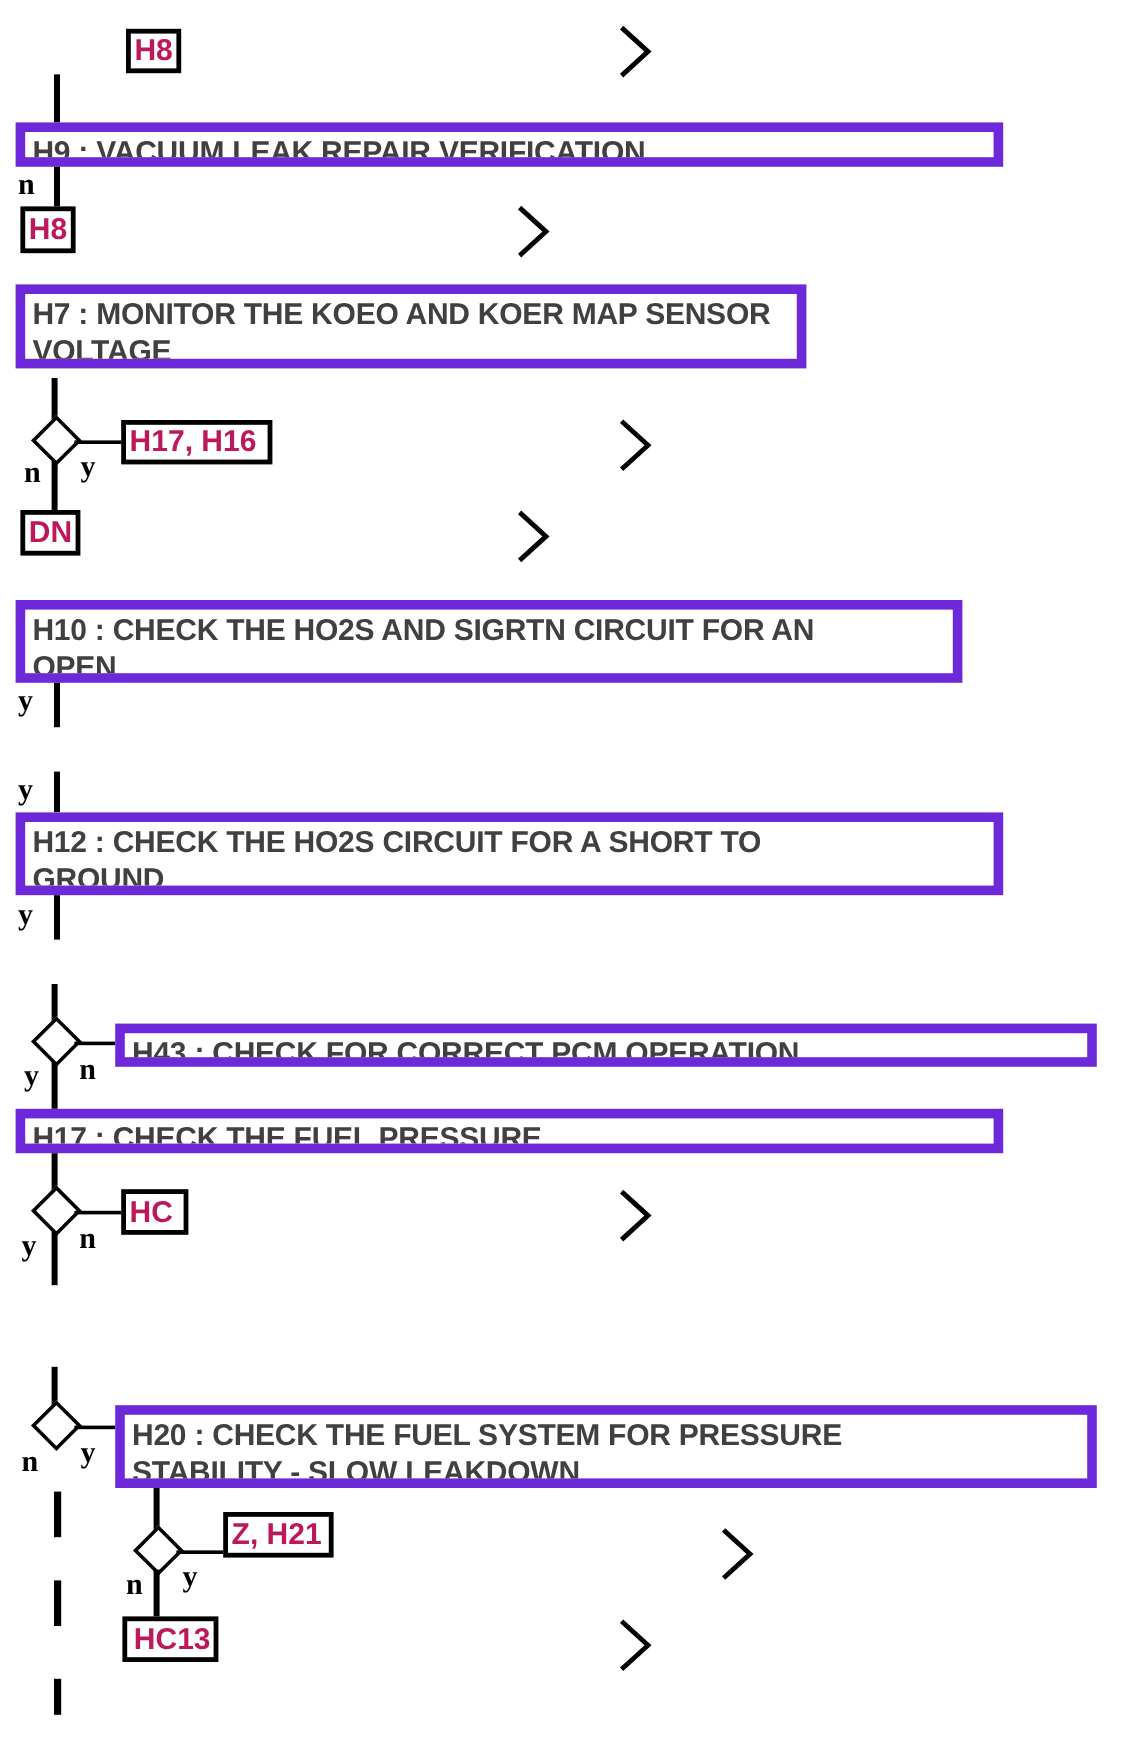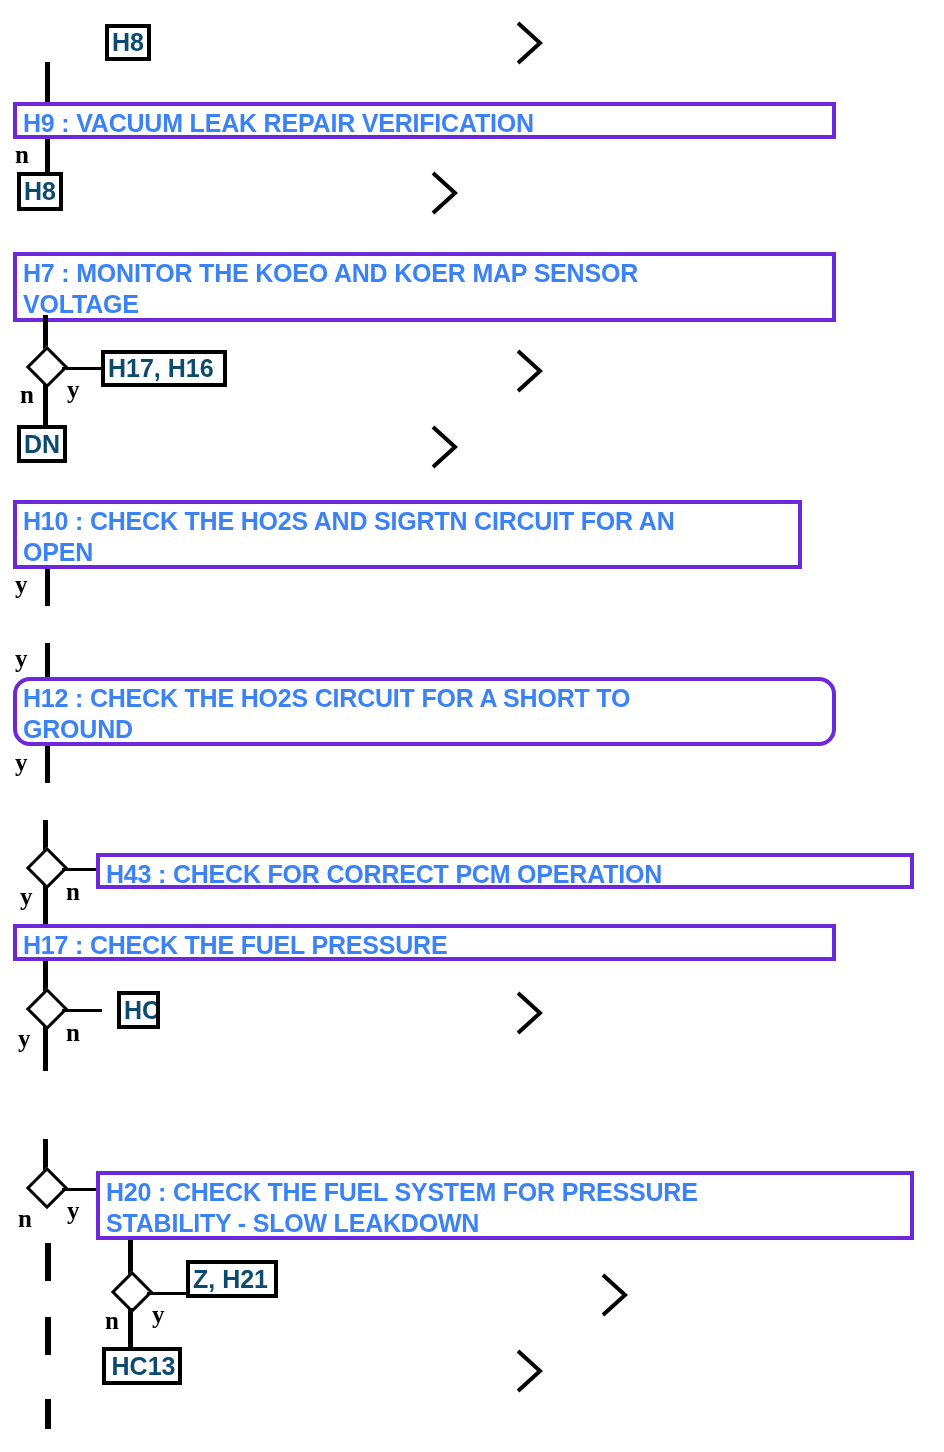--- a/index.html
+++ b/index.html
@@ -13,40 +13,40 @@
     height: 1452px;
     background: #ffffff;
     font-family: "Liberation Sans", sans-serif;
     overflow: hidden;
   }
 
   
   .step-box {
     position: absolute;
     box-sizing: border-box;
-    border: 4px solid #6d28d9;
-    background: #ffffff;
-    color: #3b82f6;
+    border: 8px solid #6d28d9;
+    background: #ffffff;
+    color: #404040;
     font-weight: bold;
     font-size: 25px;
     line-height: 31px;
     letter-spacing: -0.2px;
     padding: 2px 0 0 6px;
     white-space: pre-line;
     text-align: left;
     overflow: hidden;
   }
 
   
   .tag-box {
     position: absolute;
     box-sizing: border-box;
     border: 4px solid #000000;
     background: #ffffff;
-    color: #0c4a6e;
+    color: #be185d;
     font-weight: bold;
     font-size: 25px;
     line-height: 1;
     display: flex;
     align-items: center;
     justify-content: flex-start;
     padding-left: 3px;
     white-space: nowrap;
     overflow: hidden;
   }
@@ -123,21 +123,21 @@
   <div class="tag-box" style="left:17px; top:172px; width:46px; height:39px;">
     <span>H8</span>
   </div>
 
   <div class="chevron" style="left:427px; top:170px;">
     <svg width="34" height="46" viewBox="0 0 34 46">
         <path d="M6 3 L28 23 L6 43" stroke="#000" stroke-width="4" fill="none"></path>
       </svg>
   </div>
 
-  <div class="step-box" style="left:13px; top:252px; width:823px; height:70px;">H7 : MONITOR THE KOEO AND KOER MAP SENSOR
+  <div class="step-box" style="left:13px; top:237px; width:659px; height:70px;">H7 : MONITOR THE KOEO AND KOER MAP SENSOR
 VOLTAGE</div>
 
   <div class="vline" style="left:43px; top:315px; height:40px;"></div>
 
   <div class="diamond" style="left:32px; top:352px;"></div>
 
   <div class="hline" style="left:62px; top:367px; width:40px;"></div>
   <div class="branch-label" style="left:67px; top:377px;">y</div>
   <div class="branch-label" style="left:20px; top:382px;">n</div>
 
@@ -166,21 +166,21 @@
   <div class="step-box" style="left:13px; top:500px; width:789px; height:69px;">H10 : CHECK THE HO2S AND SIGRTN CIRCUIT FOR AN
 OPEN</div>
 
   <div class="branch-label" style="left:15px; top:572px;">y</div>
   <div class="vline" style="left:45px; top:569px; height:37px;"></div>
 
 
   <div class="branch-label" style="left:15px; top:646px;">y</div>
   <div class="vline" style="left:45px; top:643px; height:34px;"></div>
 
-  <div class="step-box" style="left:13px; top:677px; width:823px; height:69px;border-radius:17px;">H12 : CHECK THE HO2S CIRCUIT FOR A SHORT TO
+  <div class="step-box" style="left:13px; top:677px; width:823px; height:69px;">H12 : CHECK THE HO2S CIRCUIT FOR A SHORT TO
 GROUND</div>
 
   <div class="branch-label" style="left:15px; top:750px;">y</div>
   <div class="vline" style="left:45px; top:746px; height:37px;"></div>
 
 
   <div class="vline" style="left:43px; top:820px; height:35px;"></div>
   <div class="diamond" style="left:32px; top:853px;"></div>
 
   <div class="hline" style="left:62px; top:868px; width:38px;"></div>
@@ -193,21 +193,21 @@
 
   <div class="step-box" style="left:13px; top:924px; width:823px; height:37px;">H17 : CHECK THE FUEL PRESSURE</div>
 
   <div class="vline" style="left:43px; top:961px; height:33px;"></div>
   <div class="diamond" style="left:32px; top:994px;"></div>
 
   <div class="hline" style="left:62px; top:1009px; width:40px;"></div>
   <div class="branch-label" style="left:66px; top:1020px;">n</div>
   <div class="branch-label" style="left:18px; top:1026px;">y</div>
 
-  <div class="tag-box" style="left:101px; top:991px; width:43px; height:38px;margin-left:16px;">
+  <div class="tag-box" style="left:101px; top:991px; width:56px; height:38px;">
     <span>HC</span>
   </div>
 
   <div class="chevron" style="left:512px; top:990px;">
     <svg width="34" height="46" viewBox="0 0 34 46">
         <path d="M6 3 L28 23 L6 43" stroke="#000" stroke-width="4" fill="none"></path>
       </svg>
   </div>
 
   <div class="vline" style="left:43px; top:1026px; height:45px;"></div>

